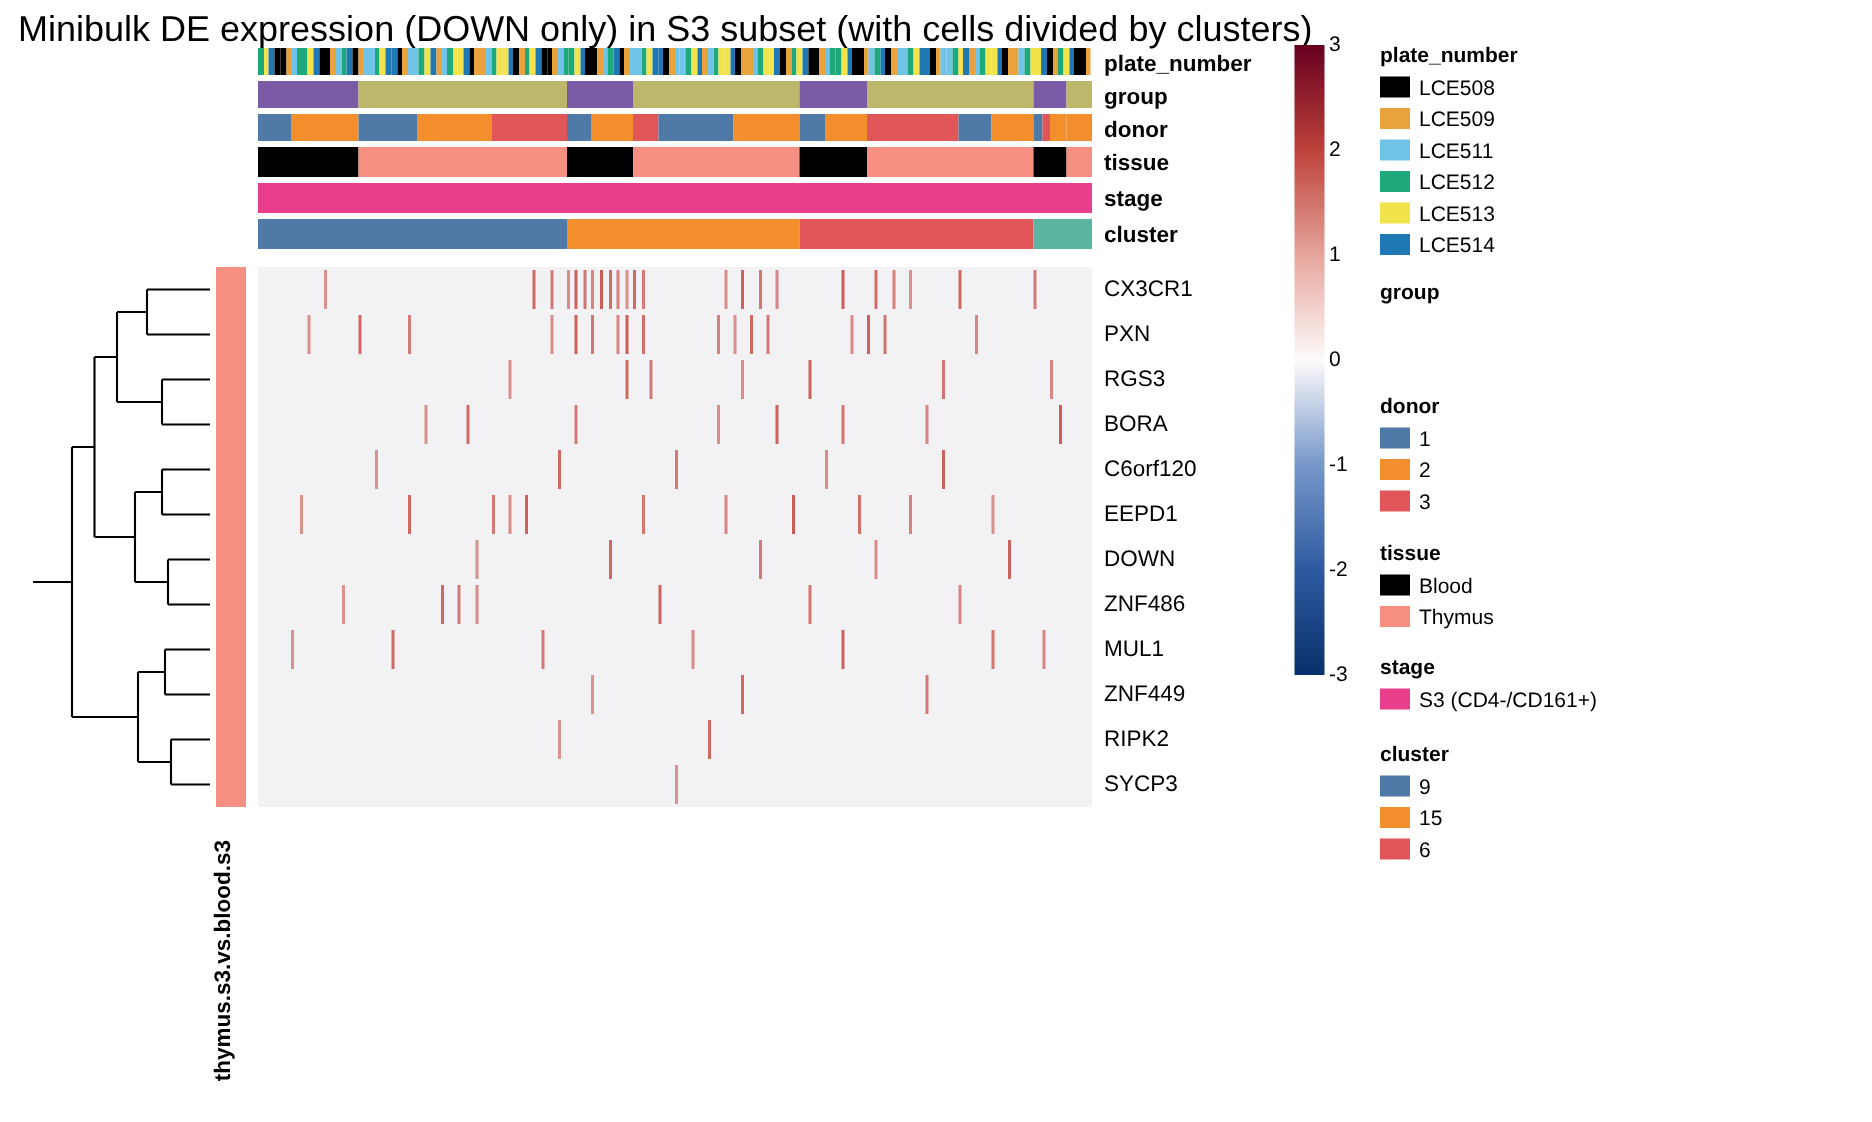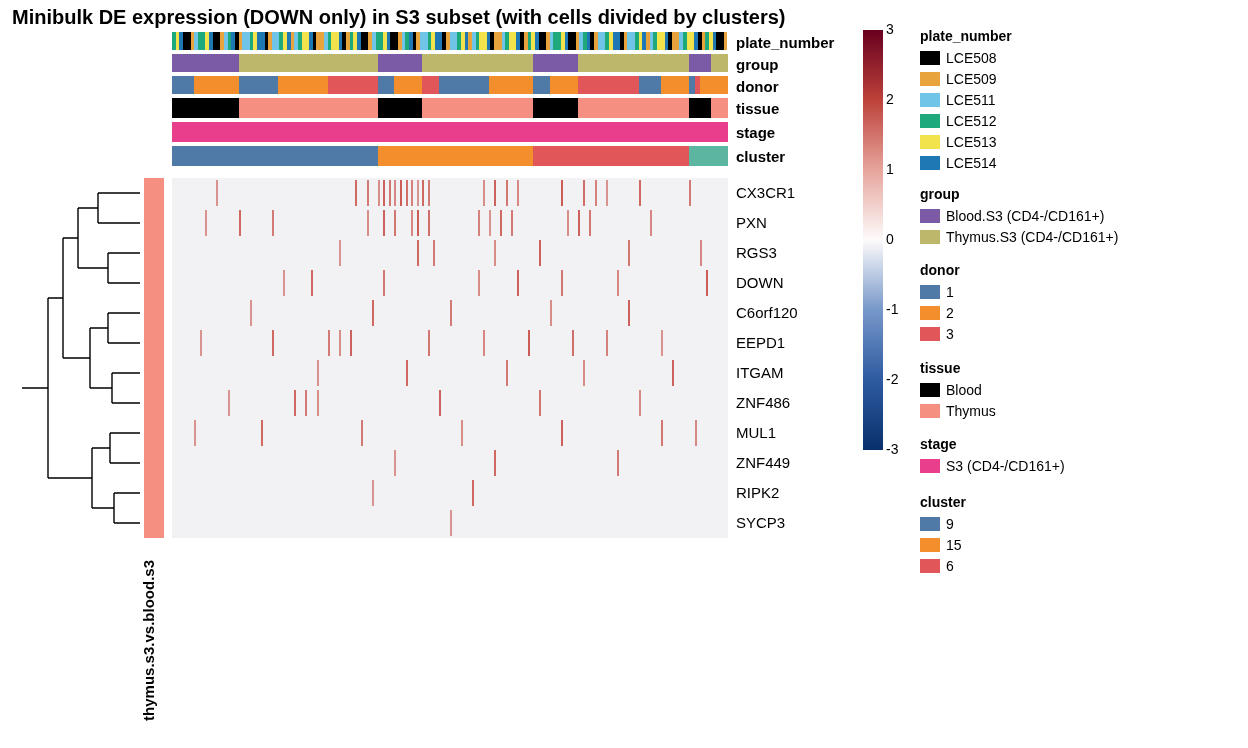--- a/index.html
+++ b/index.html
@@ -1,17 +1,17 @@
 <!DOCTYPE html>
 <html><head>
 <meta charset="utf-8">
 <style>
   html,body{margin:0;padding:0;font-family:Helvetica,Arial,sans-serif;font-size:14px;color:#000;background:#fff}
   .wrap{position:relative;width:1248px;height:748px}
-  .title{position:absolute;left:12px;top:6px;font-weight:700;font-size:20px}
+  .title{position:absolute;left:12px;top:6px;font-weight:400;font-size:24px}
   
   .dendro{position:absolute;left:8px;top:178px;width:132px;height:360px}
   
   .rowanno{position:absolute;left:144px;top:178px;width:20px;height:360px;background:#f48f82}
   
   .colanno{position:absolute;left:172px;top:32px;width:556px}
   .track{height:18px;margin-bottom:4px;display:flex}
   .track.big{height:20px}
   .seg{height:100%}
   .annolabels{position:absolute;left:736px;top:32px;font-weight:700;font-size:15px;line-height:22px}
@@ -391,24 +391,24 @@
       </div>
       <div class="hmrow">
         <div class="tick" style="background: rgb(201, 86, 79); opacity: 0.61; left: 50%;"></div>
       </div>
     </div>
 
 <div class="glabels" id="glabels">
       <div>CX3CR1</div>
       <div>PXN</div>
       <div>RGS3</div>
-      <div>DOWN</div>
+      <div>BORA</div>
       <div>C6orf120</div>
       <div>EEPD1</div>
-      <div>ITGAM</div>
+      <div>DOWN</div>
       <div>ZNF486</div>
       <div>MUL1</div>
       <div>ZNF449</div>
       <div>RIPK2</div>
       <div>SYCP3</div>
     </div>
 
 <div class="bottomlab">thymus.s3.vs.blood.s3</div>
 
 <div class="cbar"></div>
@@ -446,30 +446,20 @@
           <span>LCE513</span>
         </div>
         <div class="lgrow">
           <span class="sw" style="background: rgb(31, 120, 180);"></span>
           <span>LCE514</span>
         </div>
       </div>
 </div>
 <div class="legend" style="top:186px">
   <div class="hdr">group</div>
-  <div id="lg-group">
-        <div class="lgrow">
-          <span class="sw" style="background: rgb(123, 90, 166);"></span>
-          <span>Blood.S3 (CD4-/CD161+)</span>
-        </div>
-        <div class="lgrow">
-          <span class="sw" style="background: rgb(189, 183, 107);"></span>
-          <span>Thymus.S3 (CD4-/CD161+)</span>
-        </div>
-      </div>
 </div>
 <div class="legend" style="top:262px">
   <div class="hdr">donor</div>
   <div id="lg-donor">
         <div class="lgrow">
           <span class="sw" style="background: rgb(79, 121, 166);"></span>
           <span>1</span>
         </div>
         <div class="lgrow">
           <span class="sw" style="background: rgb(242, 142, 43);"></span>

